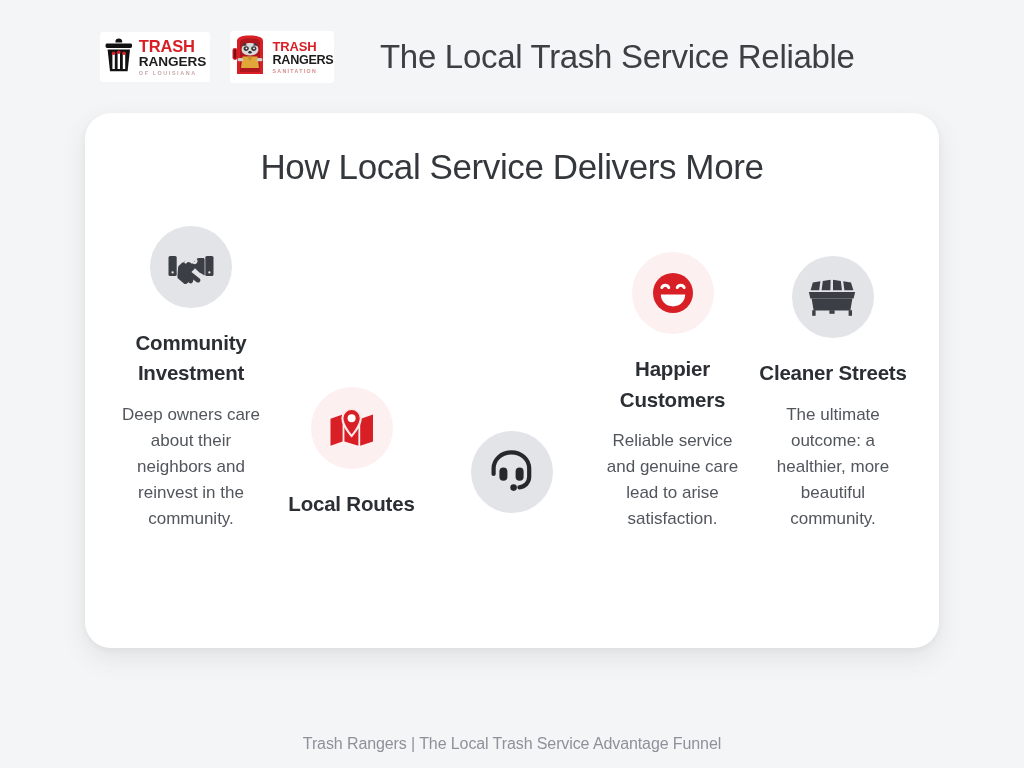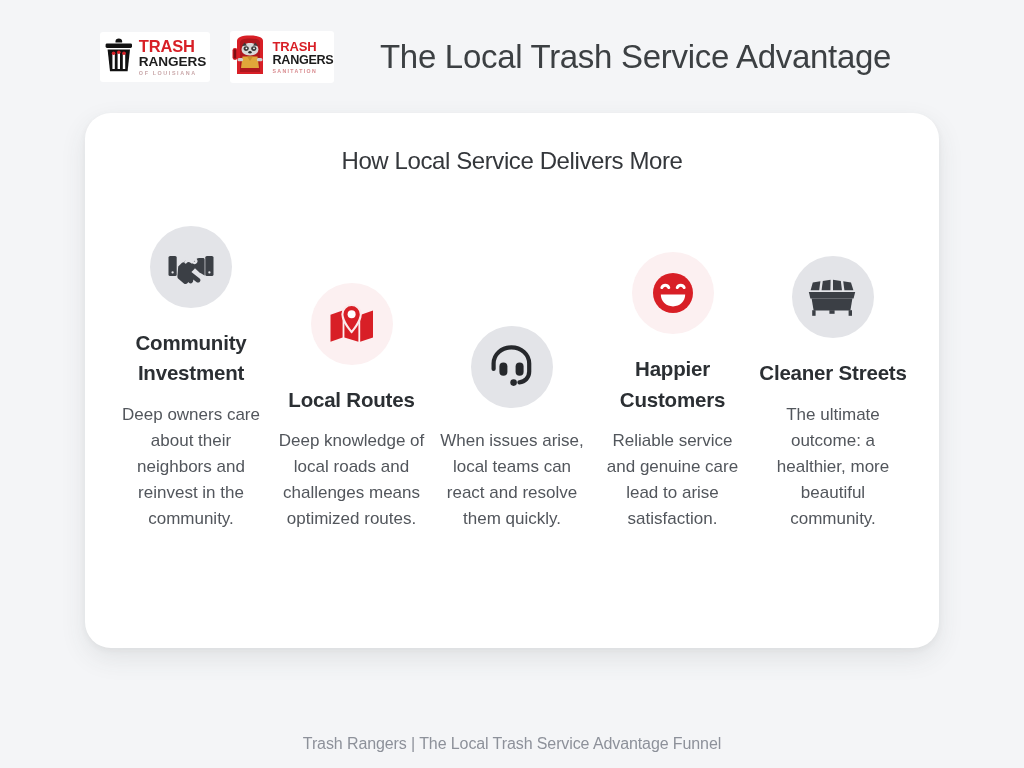--- a/index.html
+++ b/index.html
@@ -92,21 +92,21 @@
     border-radius: 26px;
     box-shadow: 0 10px 26px rgba(60,64,67,0.10), 0 2px 6px rgba(60,64,67,0.05);
   }
 
   .card-title {
     position: absolute;
     top: 34px;
     left: 0;
     width: 100%;
     text-align: center;
-    font-size: 24px;
+    font-size: 35px;
     font-weight: 400;
     color: #34373b;
     letter-spacing: -0.4px;
   }
 
   .columns {
     position: absolute;
     top: 113px;
     left: 26px;
     width: 802px;
@@ -218,21 +218,21 @@
           </svg>
         </span>
         <span class="logo-words2">
           <span class="l1">TRASH</span>
           <span class="l2">RANGERS</span>
           <span class="l3">SANITATION</span>
         </span>
       </div>
     </div>
 
-    <div class="header-title">The Local Trash Service Advantage</div>
+    <div class="header-title">The Local Trash Service Reliable</div>
   </div>
 
   <div class="card">
 
     <div class="card-title">How Local Service Delivers More</div>
 
     <div class="columns">
 
       <div class="col">
         <div class="icon-circle gray">
@@ -254,33 +254,31 @@
         <div class="icon-circle pink">
           <svg width="46" height="42" viewBox="0 0 46 42">
             <path d="M1.5 11.8 L13.6 7.6 L13.6 34.6 L1.5 38.8 Z" fill="#d81f26"></path>
             <path d="M15.4 7.6 L29.4 12 L29.4 38.8 L15.4 34.6 Z" fill="#d81f26"></path>
             <path d="M31.2 12 L44 7.6 L44 34.6 L31.2 38.8 Z" fill="#d81f26"></path>
             <path d="M22.6 2 C17.5 2 13.4 6.1 13.4 11.2 C13.4 18.2 22.6 29 22.6 29 C22.6 29 31.8 18.2 31.8 11.2 C31.8 6.1 27.7 2 22.6 2 Z" fill="#d81f26" stroke="#fbe9ea" stroke-width="2.1"></path>
             <circle cx="22.6" cy="11.2" r="4" fill="#ffffff"></circle>
           </svg>
         </div>
         <div class="col-heading">Local Routes</div>
-        <div class="col-body">Deep knowledge of local roads and challenges means optimized routes.</div>
       </div>
 
       <div class="col">
         <div class="icon-circle gray">
           <svg width="46" height="44" viewBox="0 0 46 44">
             <path d="M4.6 24 L4.6 18.6 C4.6 9.4 12.6 2.4 22.4 2.4 C32.2 2.4 40.2 9.4 40.2 18.6 L40.2 26.6 C40.2 32.6 36 36.8 30.4 37.4" fill="none" stroke="#26282c" stroke-width="4.2" stroke-linecap="round"></path>
             <rect x="10.4" y="17.4" width="8" height="13.4" rx="4" fill="#26282c"></rect>
             <rect x="26.6" y="17.4" width="8" height="13.4" rx="4" fill="#26282c"></rect>
             <circle cx="24.6" cy="37.6" r="3.3" fill="#26282c"></circle>
           </svg>
         </div>
-        <div class="col-body">When issues arise, local teams can react and resolve them quickly.</div>
       </div>
 
       <div class="col">
         <div class="icon-circle pink">
           <svg width="44" height="44" viewBox="0 0 44 44">
             <circle cx="22" cy="22" r="20" fill="#d81f26"></circle>
             <path d="M10.8 16.6 C12.2 13.4 16.4 13.4 17.8 16.6" fill="none" stroke="#ffffff" stroke-width="2.9" stroke-linecap="round"></path>
             <path d="M26.2 16.6 C27.6 13.4 31.8 13.4 33.2 16.6" fill="none" stroke="#ffffff" stroke-width="2.9" stroke-linecap="round"></path>
             <path d="M9.8 23.6 L34.2 23.6 C34.2 30.6 28.8 35.4 22 35.4 C15.2 35.4 9.8 30.6 9.8 23.6 Z" fill="#ffffff"></path>
           </svg>

